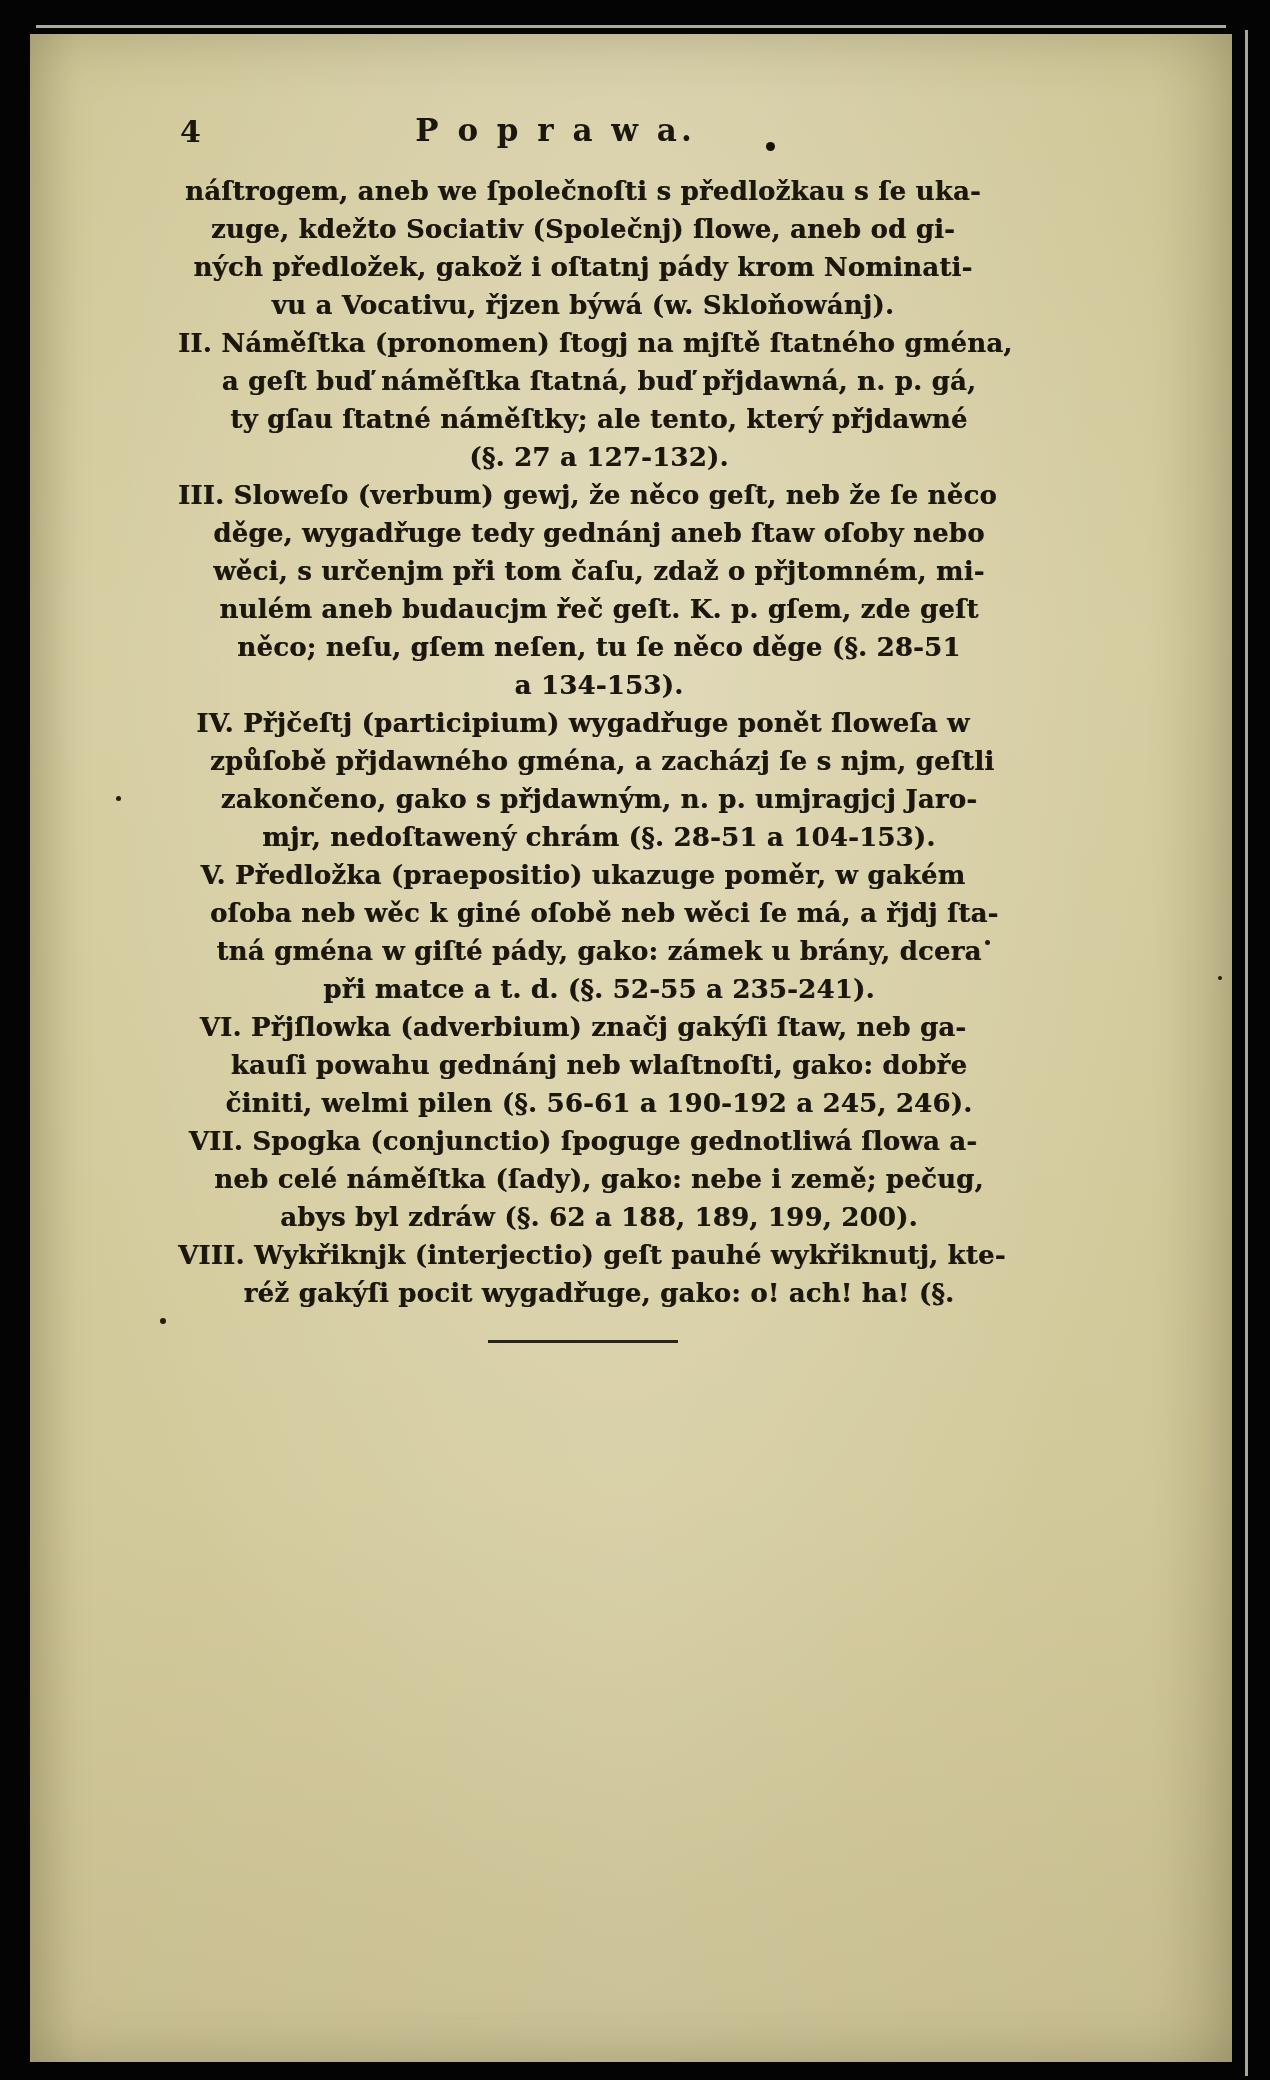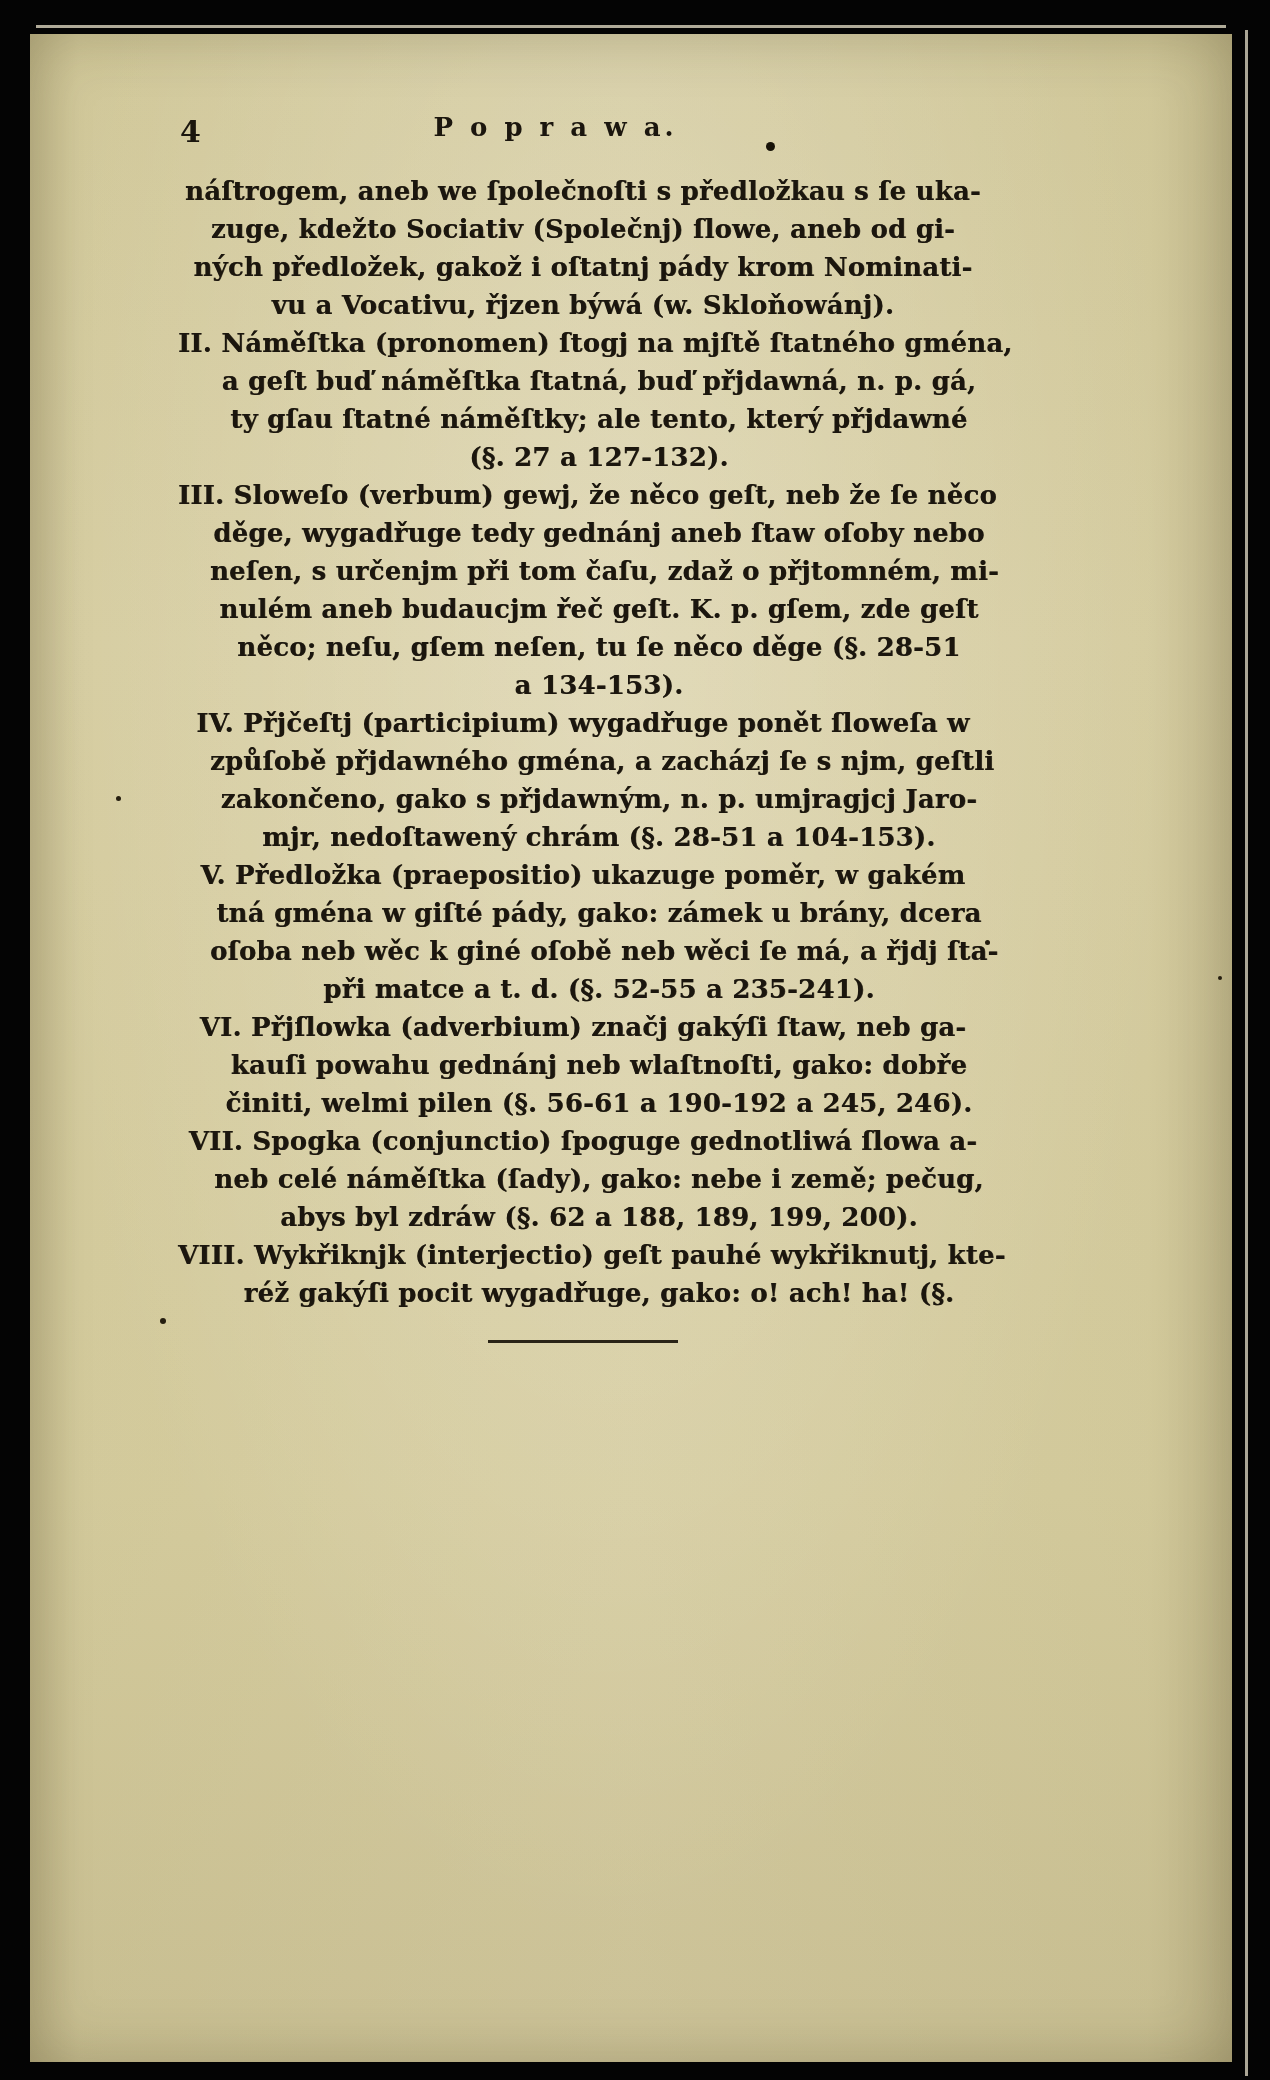--- a/index.html
+++ b/index.html
@@ -66,21 +66,21 @@
     top: 8px;
     font-size: 30px;
     font-weight: 700;
   }
   .page-title {
     position: absolute;
     left: 5px;
     right: 60px;
     top: 6px;
     text-align: center;
-    font-size: 26px;
+    font-size: 31px;
     font-weight: 700;
     letter-spacing: 4px;
     white-space: pre;
   }
   .ink-dot {
     position: absolute;
     width: 9px;
     height: 9px;
     border-radius: 50%;
     background: #171208;
@@ -143,35 +143,35 @@
           </div>
           <div class="paragraph">
             <div class="line">II. Náměſtka (pronomen) ſtogj na mjſtě ſtatného gména,</div>
             <div class="line hang">a geſt buď náměſtka ſtatná, buď přjdawná, n. p. gá,</div>
             <div class="line hang">ty gſau ſtatné náměſtky; ale tento, který přjdawné</div>
             <div class="line hang">(§. 27 a 127-132).</div>
           </div>
           <div class="paragraph">
             <div class="line">III. Sloweſo (verbum) gewj, že něco geſt, neb že ſe něco</div>
             <div class="line hang">děge, wygadřuge tedy gednánj aneb ſtaw oſoby nebo</div>
-            <div class="line hang">neſen, s určenjm při tom čaſu, zdaž o přjtomném, mi-</div>
+            <div class="line hang">wěci, s určenjm při tom čaſu, zdaž o přjtomném, mi-</div>
             <div class="line hang">nulém aneb budaucjm řeč geſt. K. p. gſem, zde geſt</div>
             <div class="line hang">něco; neſu, gſem neſen, tu ſe něco děge (§. 28-51</div>
             <div class="line hang">a 134-153).</div>
           </div>
           <div class="paragraph">
             <div class="line">IV. Přjčeſtj (participium) wygadřuge ponět ſloweſa w</div>
             <div class="line hang">způſobě přjdawného gména, a zacházj ſe s njm, geſtli</div>
             <div class="line hang">zakončeno, gako s přjdawným, n. p. umjragjcj Jaro-</div>
             <div class="line hang">mjr, nedoſtawený chrám (§. 28-51 a 104-153).</div>
           </div>
           <div class="paragraph">
             <div class="line">V. Předložka (praepositio) ukazuge poměr, w gakém</div>
+            <div class="line hang">oſoba neb wěc k giné oſobě neb wěci ſe má, a řjdj ſta-</div>
             <div class="line hang">tná gména w giſté pády, gako: zámek u brány, dcera</div>
-            <div class="line hang">oſoba neb wěc k giné oſobě neb wěci ſe má, a řjdj ſta-</div>
             <div class="line hang">při matce a t. d. (§. 52-55 a 235-241).</div>
           </div>
           <div class="paragraph">
             <div class="line">VI. Přjſlowka (adverbium) značj gakýſi ſtaw, neb ga-</div>
             <div class="line hang">kauſi powahu gednánj neb wlaſtnoſti, gako: dobře</div>
             <div class="line hang">činiti, welmi pilen (§. 56-61 a 190-192 a 245, 246).</div>
           </div>
           <div class="paragraph">
             <div class="line">VII. Spogka (conjunctio) ſpoguge gednotliwá ſlowa a-</div>
             <div class="line hang">neb celé náměſtka (ſady), gako: nebe i země; pečug,</div>

